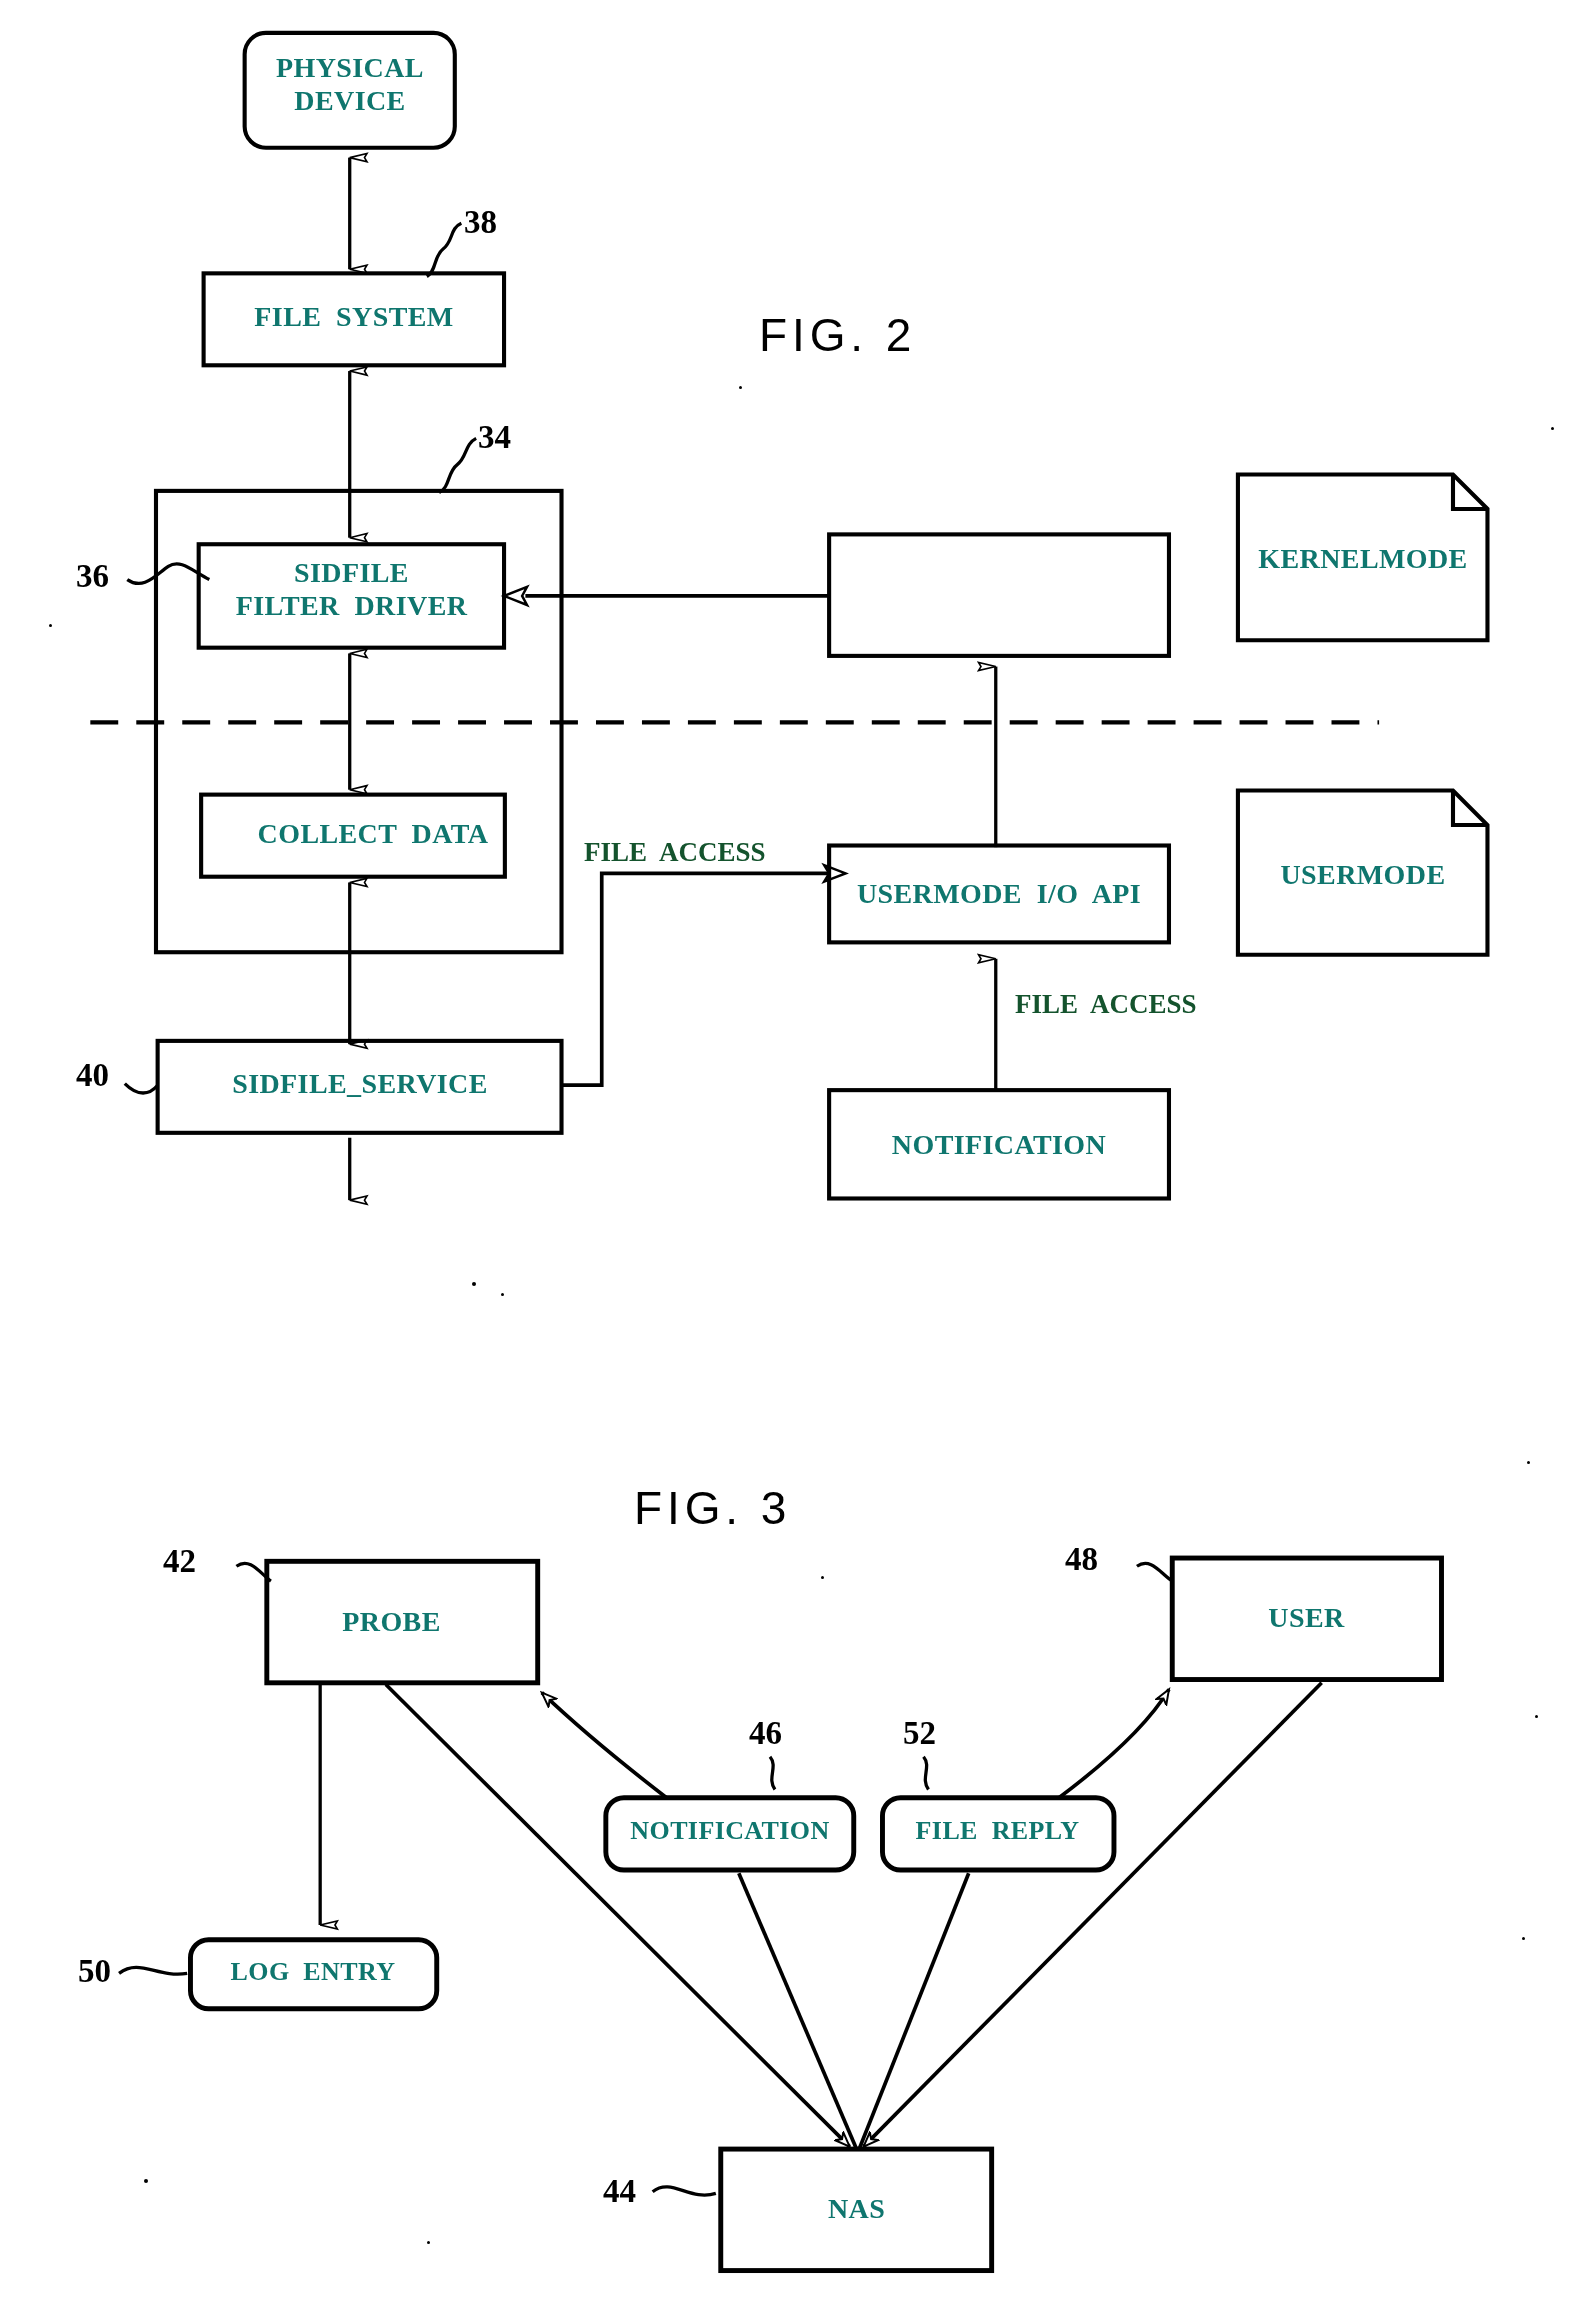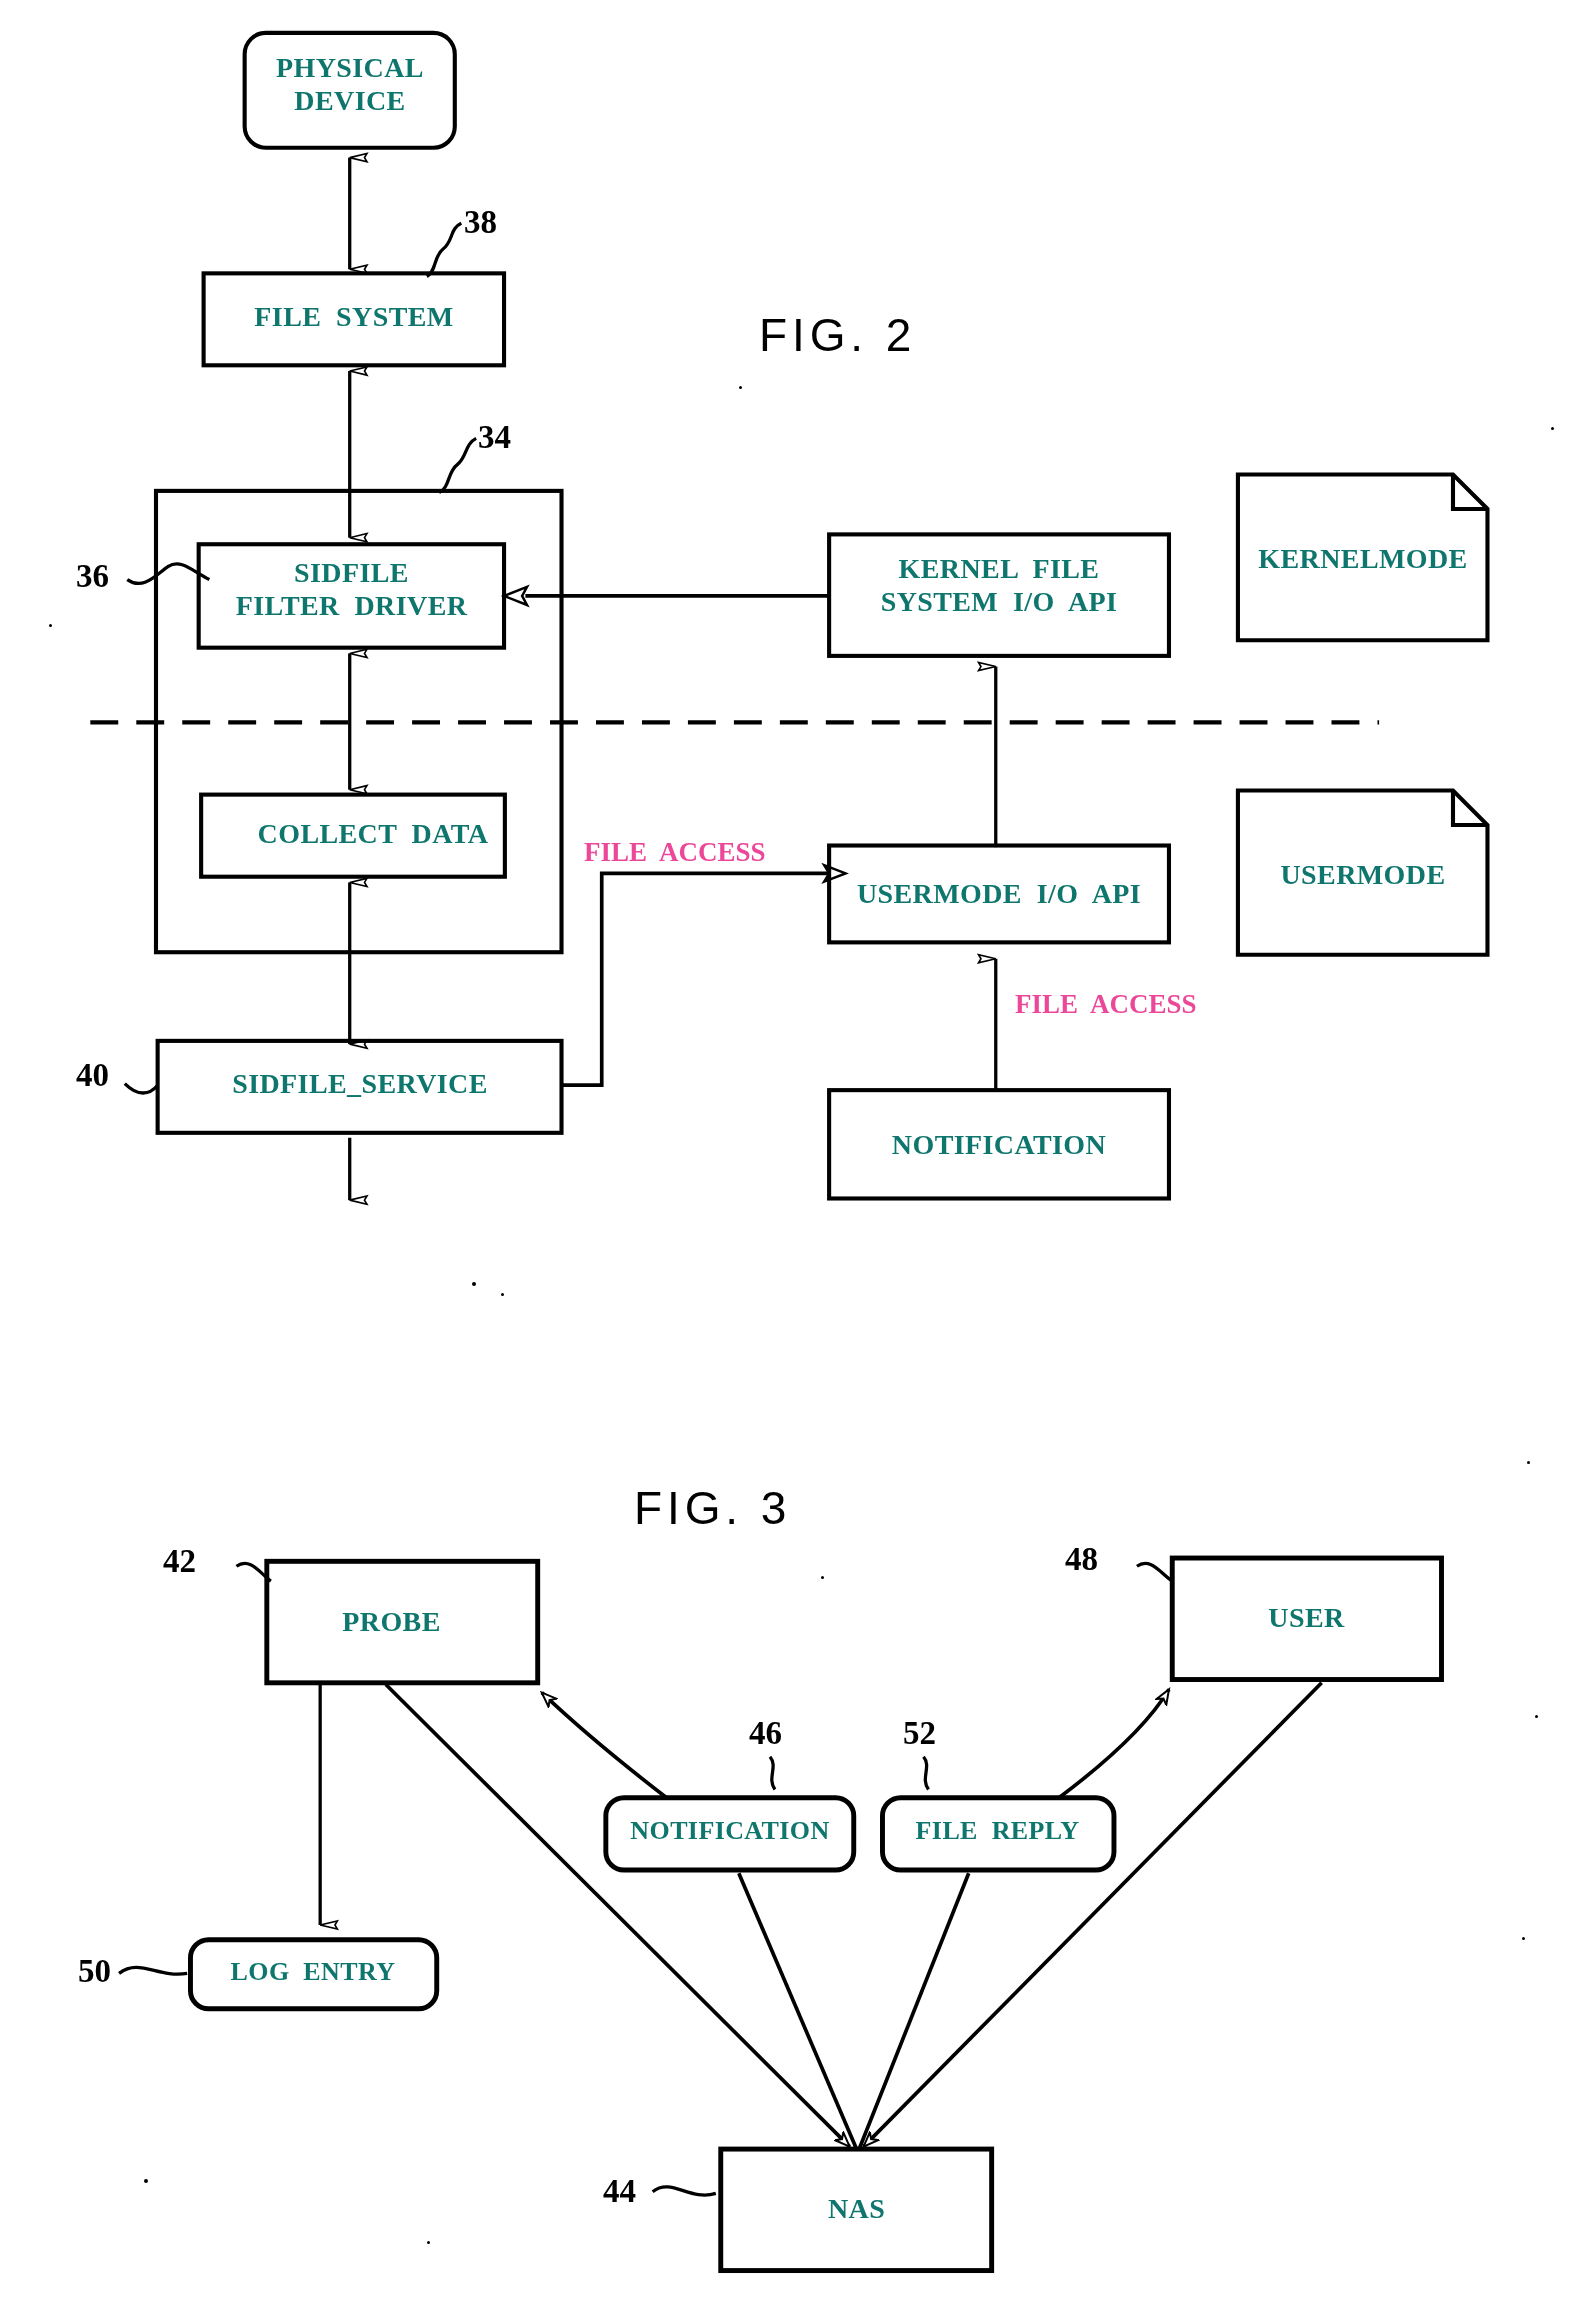--- a/index.html
+++ b/index.html
@@ -51,21 +51,21 @@
     font-size: 46px;
     color: #000;
     letter-spacing: 4.9px;
     font-weight: 400;
     font-family: "Liberation Sans", "DejaVu Sans", sans-serif;
   }
   .edge-lbl {
     position: absolute;
     font-size: 27px;
     font-weight: 700;
-    color: #ec4899;
+    color: #14532d;
     white-space: pre;
     font-family: "Liberation Serif", "DejaVu Serif", serif;
   }
   .free-lbl {
     position: absolute;
     font-size: 28px;
     font-weight: 700;
     color: #000;
     text-align: center;
     line-height: 1.2;
@@ -197,22 +197,20 @@
 
   <div class="lbl box-text" style="left:204px; top:300px; width:300px;">FILE  SYSTEM</div>
 
   <div class="lbl box-text" style="left:199px; top:556px; width:305px;">SIDFILE
 FILTER  DRIVER</div>
 
   <div class="lbl box-text" style="left:201px; top:817px; width:344px;">COLLECT  DATA</div>
 
   <div class="lbl box-text" style="left:158px; top:1067px; width:404px;">SIDFILE_SERVICE</div>
 
-  <div class="lbl box-text" style="left:829px; top:552px; width:340px;">KERNEL  FILE
-SYSTEM  I/O  API</div>
 
   <div class="lbl box-text" style="left:829px; top:877px; width:340px;">USERMODE  I/O  API</div>
 
   <div class="lbl box-text" style="left:829px; top:1128px; width:340px;">NOTIFICATION</div>
 
   <div class="lbl box-text" style="left:1238px; top:542px; width:250px;">KERNELMODE</div>
 
   <div class="lbl box-text" style="left:1238px; top:858px; width:250px;">USERMODE</div>
 
   <div class="edge-lbl" style="left:584px; top:837px;">FILE  ACCESS</div>

